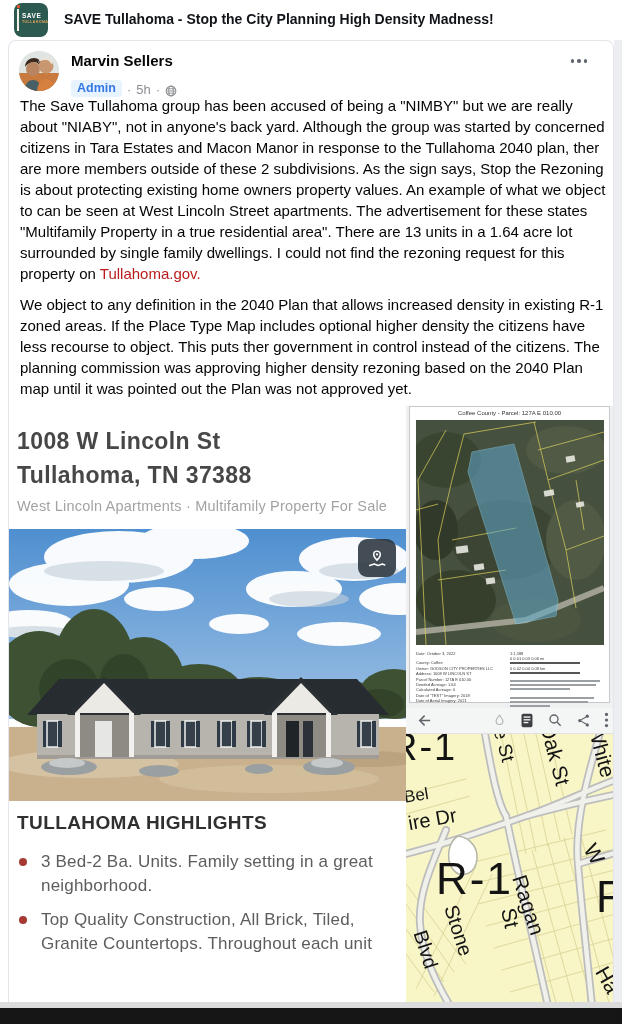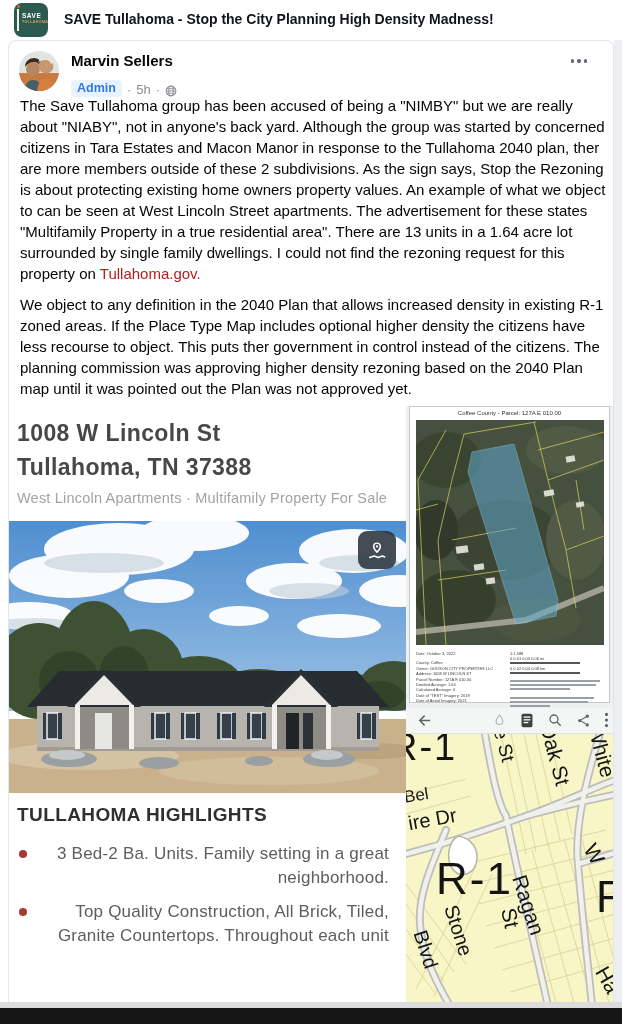--- a/index.html
+++ b/index.html
@@ -27,21 +27,21 @@
   .overflow-dots i { width:3.5px; height:3.5px; border-radius:50%; background:#606770; display:block; }
 
   .post-body { position:absolute; left:11px; top:54px; width:586px; font-size:15px; line-height:21px; color:#050505; }
   .post-body p { margin-bottom:10px; }
   .link { color:#b91c1c; text-decoration:none; }
 
   
   .attach { position:absolute; left:0; top:365px; width:606px; height:597px; overflow:hidden; background:#fff; }
 
   
-  .listing { position:absolute; left:0; top:0; width:397px; height:597px; background:#fff; overflow:hidden;text-align:right; }
+  .listing { position:absolute; left:0; top:8px; width:397px; height:597px; background:#fff; overflow:hidden; }
   .addr1 { position:absolute; left:8px; top:14px; font-size:23px; font-weight:700; color:#474747; letter-spacing:.4px; }
   .addr2 { position:absolute; left:8px; top:48px; font-size:23px; font-weight:700; color:#474747; letter-spacing:.4px; }
   .addr-sub { position:absolute; left:8px; top:84px; font-size:14.5px; color:#a3a3a3; letter-spacing:.2px; }
   .photo { position:absolute; left:0; top:115px; width:397px; height:272px; overflow:hidden; }
   .map-btn { position:absolute; right:10px; top:125px; width:38px; height:38px; border-radius:9px; background:rgba(42,52,62,.88); display:flex; align-items:center; justify-content:center; }
   .hl-title { position:absolute; left:8px; top:398px; font-size:19px; font-weight:700; color:#303030; letter-spacing:.4px; }
   .hl-list { position:absolute; left:8px; top:436px; width:372px; list-style:none; }
   .hl-list li { position:relative; padding-left:24px; font-size:17px; line-height:24px; color:#5d5d5d; margin-bottom:10px; letter-spacing:.2px; }
   .hl-list li::before { content:""; position:absolute; left:2px; top:8px; width:8px; height:8px; border-radius:50%; background:#a63a32; }
 

